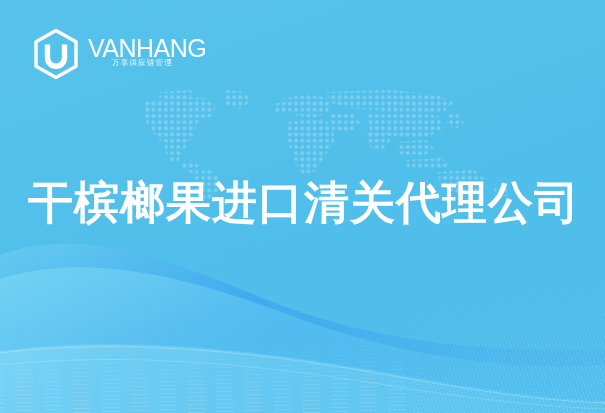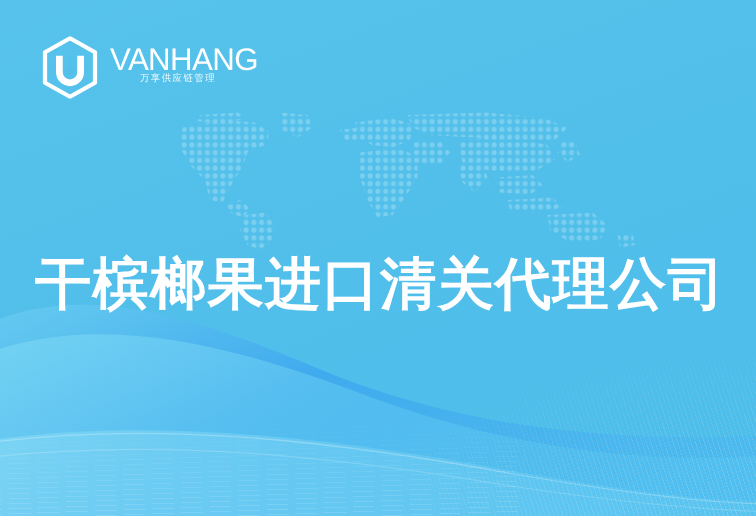--- a/index.html
+++ b/index.html
@@ -133,21 +133,20 @@
     left: 28px;
     top: 178px;
     width: 560px;
     font-family: "DejaVu Sans", "Liberation Sans", sans-serif;
     font-size: 45px;
     font-weight: 700;
     color: #ffffff;
     letter-spacing: 1px;
     line-height: 1.12;
     white-space: nowrap;
-    margin-top: 24px;
   }
 
   
   .tel {
     position: absolute;
     right: 22px;
     bottom: 21px;
     font-family: "DejaVu Sans Mono", "Liberation Mono", monospace;
     font-size: 13px;
     letter-spacing: 1.1px;

